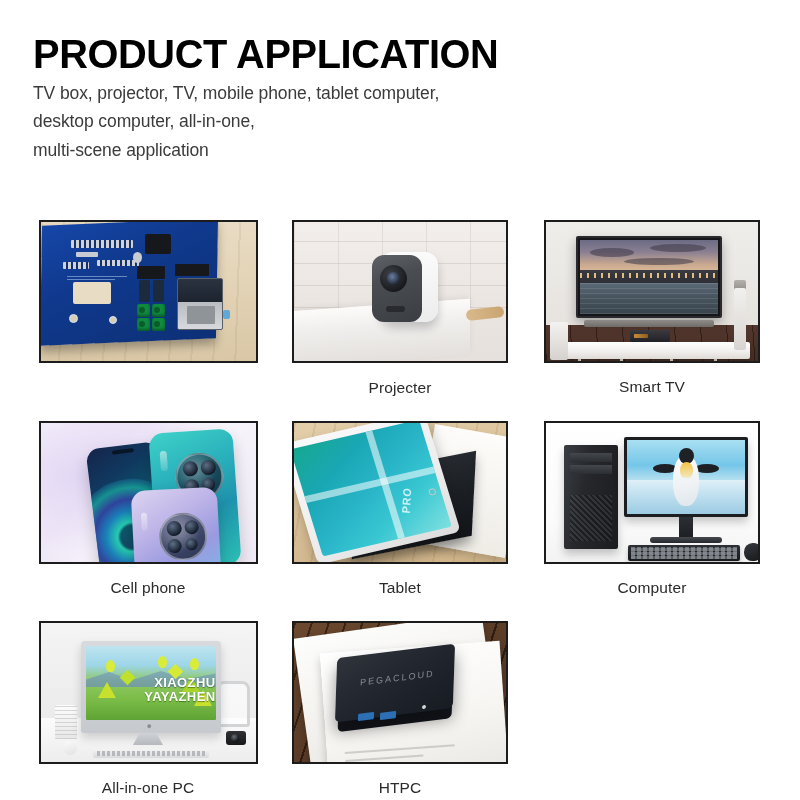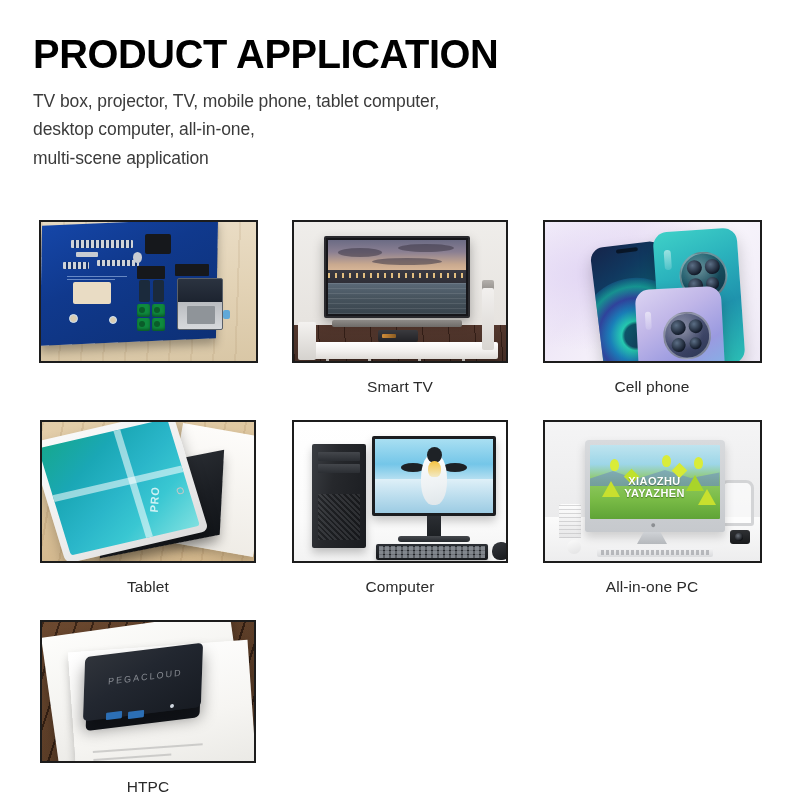--- a/index.html
+++ b/index.html
@@ -18,21 +18,21 @@
     font-size: 41px;
     font-weight: 700;
     letter-spacing: -0.4px;
     color: #000000;
     line-height: 1.0;
     font-stretch: condensed;
     transform: scaleX(0.97);
     transform-origin: left center;
   }
   .subtitle {
-    margin-top: 12px;
+    margin-top: 4px;
     font-size: 17.5px;
     line-height: 1.62;
     color: #3b3b3b;
     font-weight: 400;
     letter-spacing: -0.1px;
   }
   .subtitle div { white-space: pre; }
 
   
   .grid {
@@ -505,22 +505,22 @@
   .aio-dia {
     position:absolute; width:11px; height:11px;
     background:#bfe12c; transform: rotate(45deg);
   }
   .aio-balloon {
     position:absolute; width:9px; height:12px;
     background:#d9ec3a; border-radius:50% 50% 46% 46%;
   }
   .aio-text {
     position:absolute; left:0; right:0; top:40%;
-    text-align:center; color:#ffffff;
-    font-size:11px; font-weight:700; line-height:1.12;
+    text-align:right; color:#ffffff;
+    font-size:13px; font-weight:700; line-height:1.12;
     letter-spacing:0.4px;
     text-shadow: 0 1px 1px rgba(40,80,10,0.6);
     font-family:"Liberation Sans", sans-serif;
   }
   .aio-apple {
     position:absolute; left:50%; bottom:2px; margin-left:-4px;
     width:8px; height:9px; color:#8c8f93; font-size:9px; line-height:9px;
   }
   .aio-chin { position:absolute; left:0; right:0; bottom:0; height:13px; }
   .aio-stand {
@@ -664,20 +664,38 @@
             <div class="pi-green" style="left:111px;top:96px;width:13px;height:13px;"></div>
 
             <div class="pi-rj45" style="left:136px;top:56px;width:46px;height:52px;"></div>
             <div class="pi-rj45-inner" style="left:146px;top:84px;width:28px;height:18px;"></div>
             <div class="pi-cap" style="left:182px;top:88px;width:7px;height:9px;border-radius:2px;background:#5fa8d8;"></div>
           </div>
         </div>
       </div>
     </div>
 
+    <div class="cell col3 row1">
+      <div class="thumb-wrap">
+        <div class="thumb">
+          <div class="art">
+            <div class="fill prj-wall"></div>
+            <div class="prj-brick"></div>
+            <div class="prj-table"></div>
+            <div class="prj-wood"></div>
+            <div class="prj-white"></div>
+            <div class="prj-dark"></div>
+            <div class="prj-lens-out"></div>
+            <div class="prj-lens-in"></div>
+            <div class="prj-vent"></div>
+          </div>
+        </div>
+      </div>
+      <div class="caption">Projecter</div>
+    </div>
 
     <div class="cell col1 row2">
       <div class="thumb-wrap">
         <div class="thumb">
           <div class="art">
             <div class="fill tv-wall"></div>
             <div class="tv-floor"></div>
 
             <div class="tv-panel">
               <div class="tv-screen">

